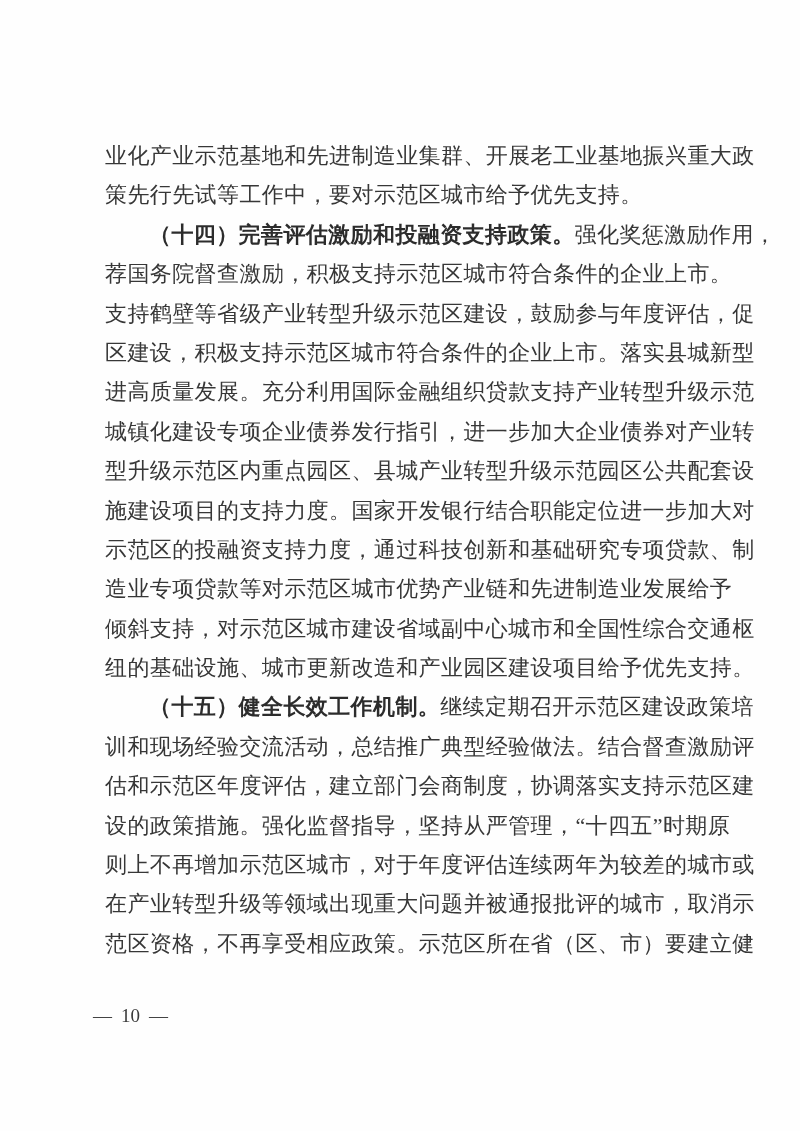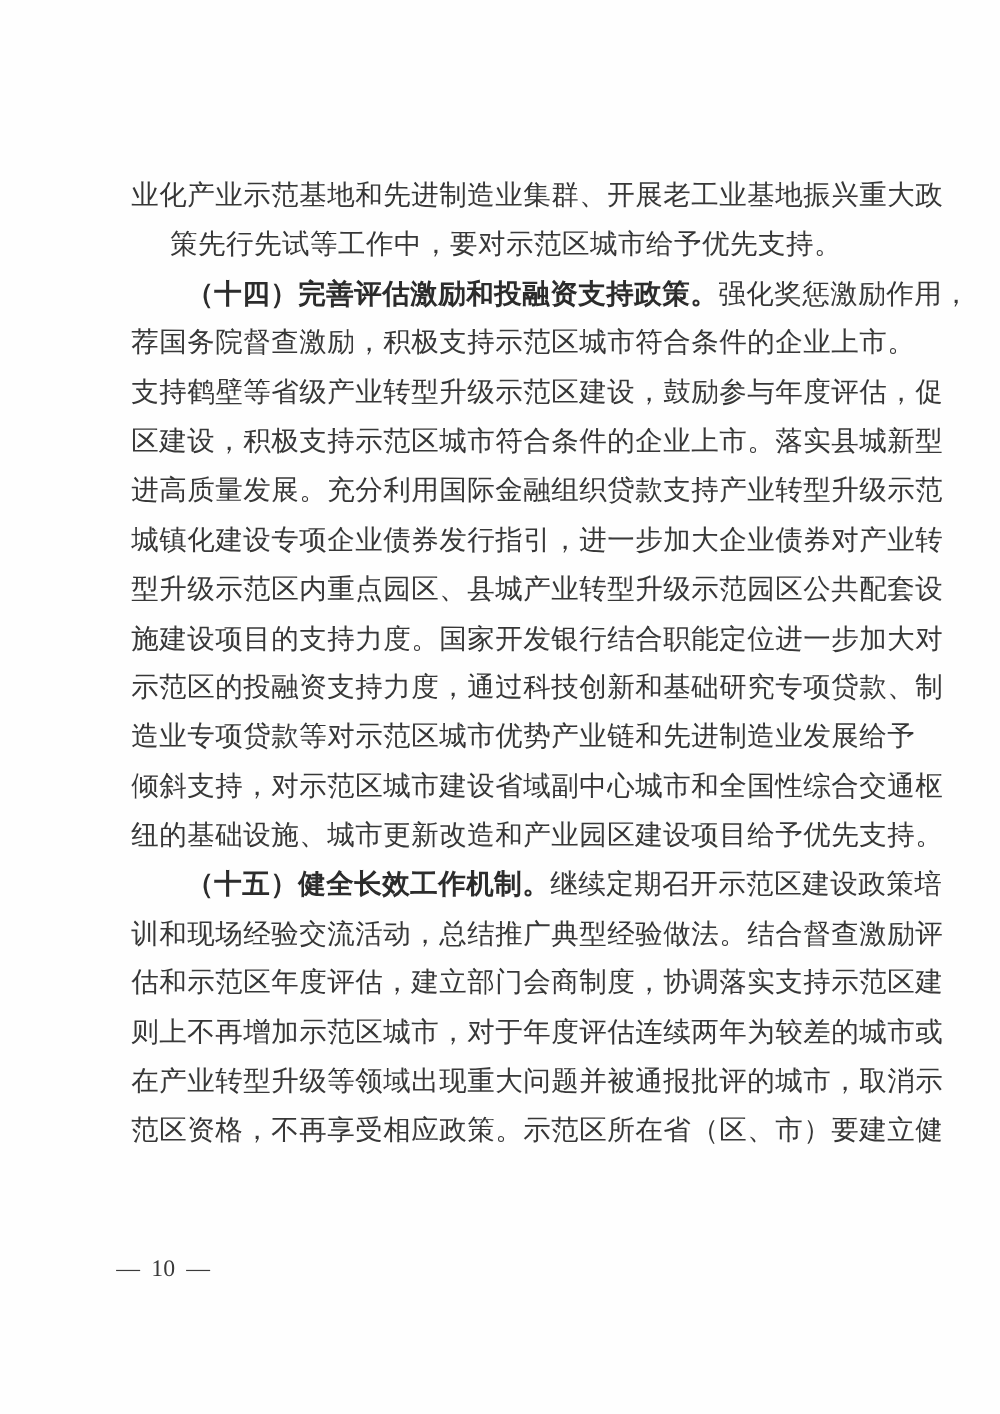--- a/index.html
+++ b/index.html
@@ -28,21 +28,20 @@
   .line {
     height: 39.4px;
     line-height: 39.4px;
     text-align: justify;
     text-align-last: justify;
     text-justify: inter-character;
     white-space: nowrap;
   }
   .line.short {
     text-align-last: left;
-    margin-left: 31px;
   }
   .line.indent {
     text-indent: 2em;
   }
   .bold-seg {
     font-weight: 700;
     color: #2c2c2c;
   }
   .footer {
     position: absolute;
@@ -77,20 +76,21 @@
       <div class="line"><span>城镇化建设专项企业债券发行指引，进一步加大企业债券对产业转</span></div>
       <div class="line"><span>型升级示范区内重点园区、县城产业转型升级示范园区公共配套设</span></div>
       <div class="line"><span>施建设项目的支持力度。国家开发银行结合职能定位进一步加大对</span></div>
       <div class="line"><span>示范区的投融资支持力度，通过科技创新和基础研究专项贷款、制</span></div>
       <div class="line"><span>造业专项贷款等对示范区城市优势产业链和先进制造业发展给予</span></div>
       <div class="line"><span>倾斜支持，对示范区城市建设省域副中心城市和全国性综合交通枢</span></div>
       <div class="line"><span>纽的基础设施、城市更新改造和产业园区建设项目给予优先支持。</span></div>
       <div class="line indent"><span class="bold-seg">（十五）健全长效工作机制。</span><span>继续定期召开示范区建设政策培</span></div>
       <div class="line"><span>训和现场经验交流活动，总结推广典型经验做法。结合督查激励评</span></div>
       <div class="line"><span>估和示范区年度评估，建立部门会商制度，协调落实支持示范区建</span></div>
+      <div class="line"><span>设的政策措施。强化监督指导，坚持从严管理，“十四五”时期原</span></div>
       <div class="line"><span>则上不再增加示范区城市，对于年度评估连续两年为较差的城市或</span></div>
       <div class="line"><span>在产业转型升级等领域出现重大问题并被通报批评的城市，取消示</span></div>
       <div class="line"><span>范区资格，不再享受相应政策。示范区所在省（区、市）要建立健</span></div>
     </div>
 
   <div class="footer">
     <span class="dash">—</span>
     <span>10</span>
     <span class="dash">—</span>
   </div>

